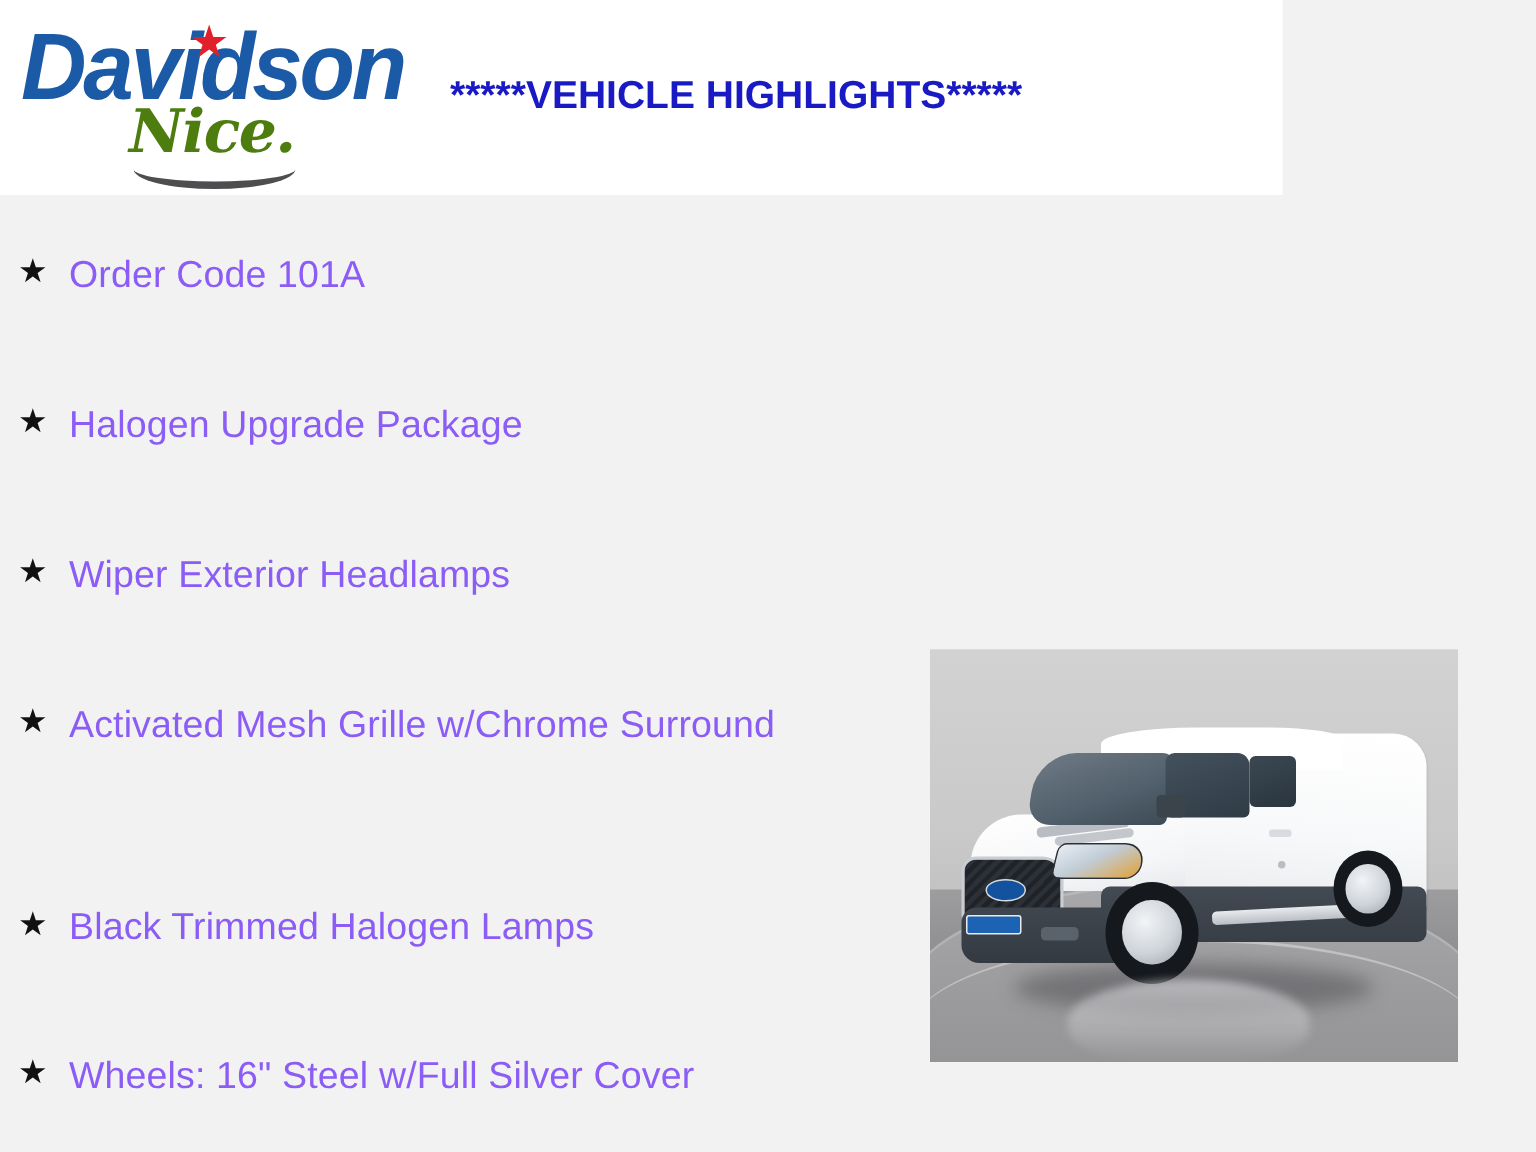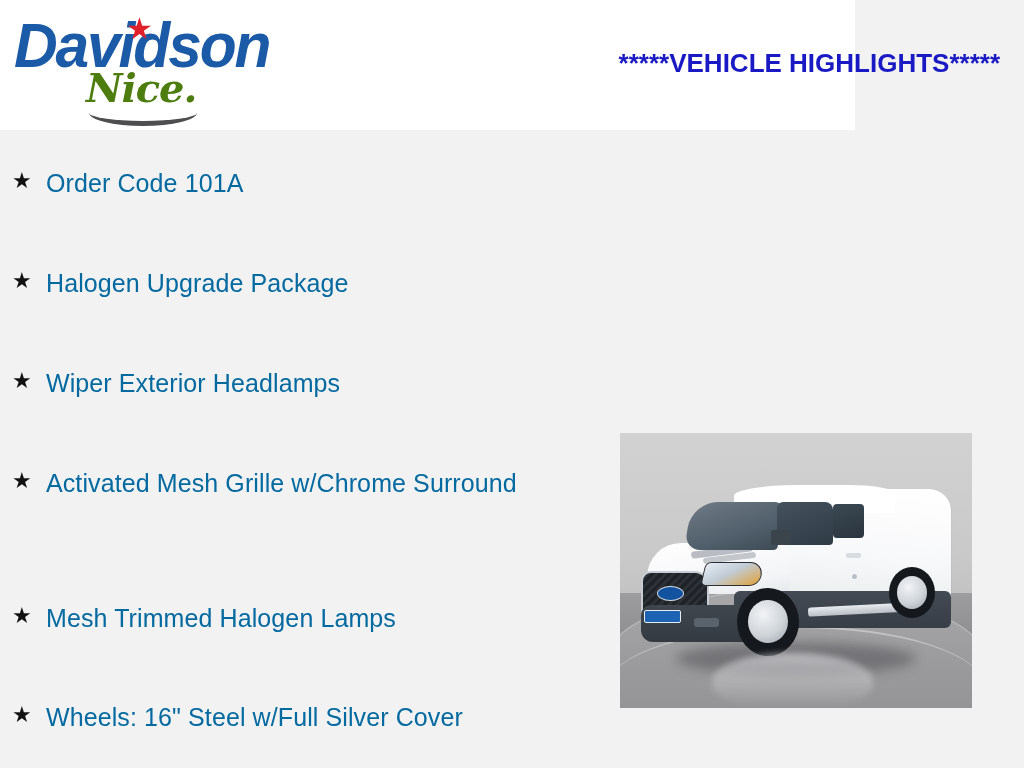--- a/index.html
+++ b/index.html
@@ -49,21 +49,21 @@
     position:absolute; left:75px; top:104px;
     width:108px; height:16px;
     border-bottom:5px solid #4e4e50;
     border-radius:0 0 60% 60% / 0 0 100% 100%;
   }
 
   
   .header-title {
     position:absolute; left:300px; top:48px;
     width:700px;
-    text-align:right;
+    text-align:left;
     font-size:26px; font-weight:bold;
     color:#1a1ac4;
     letter-spacing:0px;
     white-space:nowrap;
   }
 
   
   .body-area {
     position:absolute; left:0; top:130px;
     width:1024px; height:638px;
@@ -82,21 +82,21 @@
   .bullet-star {
     flex:0 0 auto;
     width:34px;
     font-size:22px; line-height:30px;
     color:#111111;
     text-align:left;
   }
   .item-text {
     flex:1 1 auto;
     font-size:25px; line-height:35px;
-    color:#0369a1;
+    color:#8b5cf6;
     letter-spacing:0.1px;
   }
 
   
   .vehicle-photo {
     position:absolute; left:620px; top:303px;
     width:352px; height:275px;
     overflow:hidden;
     background:#c9c9c9;
   }
@@ -308,21 +308,21 @@
         <li class="highlight-item" style="top: 236px;">
           <span class="bullet-star">★</span>
           <span class="item-text">Wiper Exterior Headlamps</span>
         </li>
         <li class="highlight-item" style="top: 336px;">
           <span class="bullet-star">★</span>
           <span class="item-text">Activated Mesh Grille w/Chrome Surround</span>
         </li>
         <li class="highlight-item" style="top: 471px;">
           <span class="bullet-star">★</span>
-          <span class="item-text">Mesh Trimmed Halogen Lamps</span>
+          <span class="item-text">Black Trimmed Halogen Lamps</span>
         </li>
         <li class="highlight-item" style="top: 570px;">
           <span class="bullet-star">★</span>
           <span class="item-text">Wheels: 16" Steel w/Full Silver Cover</span>
         </li>
       </ul>
 
     <div class="vehicle-photo">
       <div class="photo-backdrop"></div>
       <div class="photo-floor"></div>

